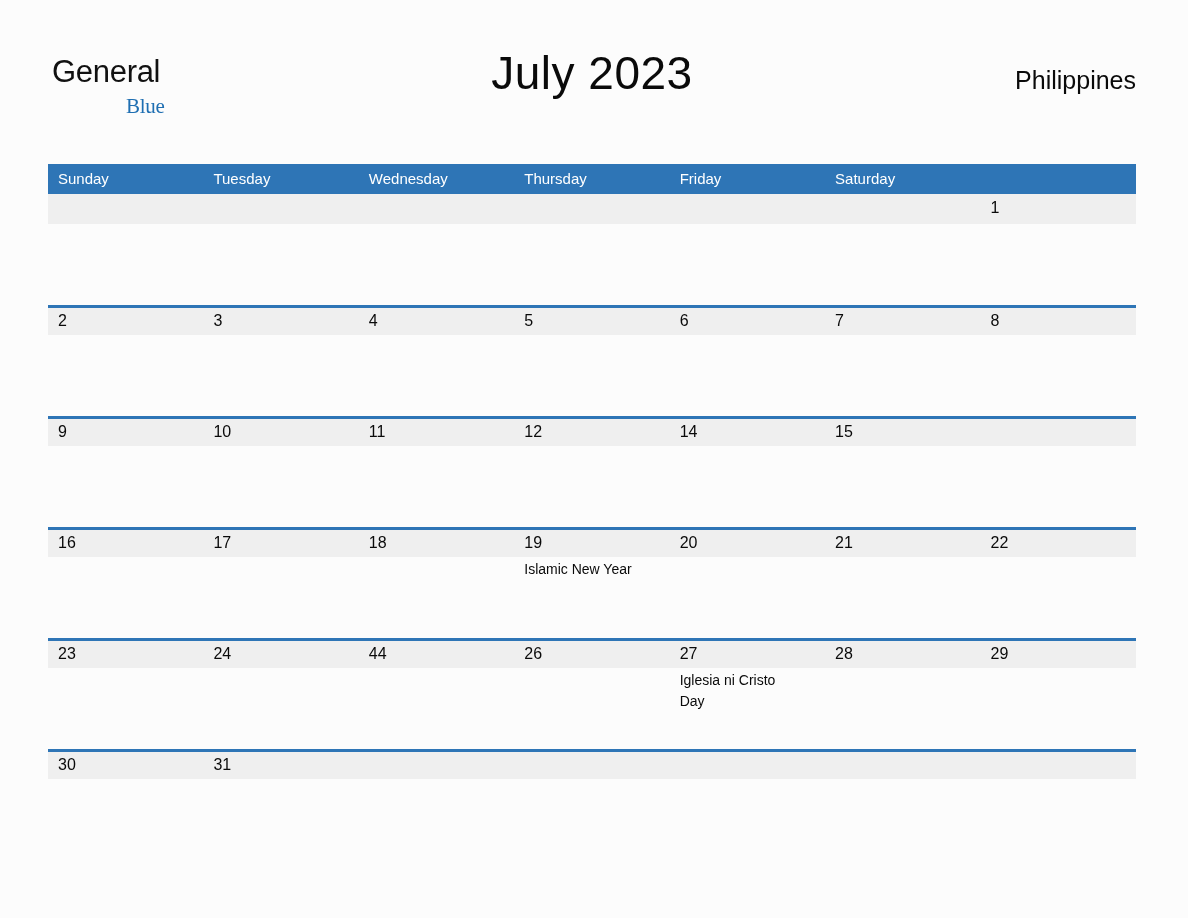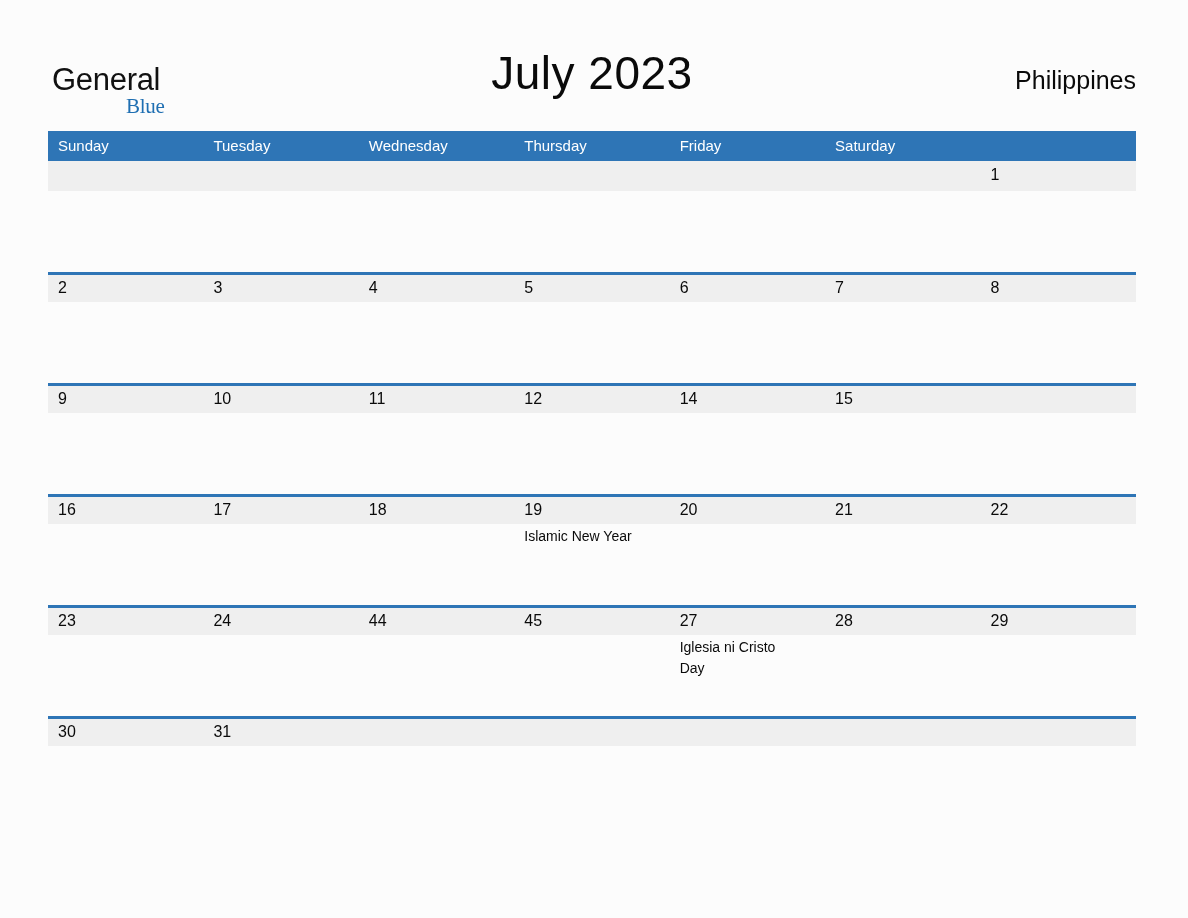--- a/index.html
+++ b/index.html
@@ -32,21 +32,21 @@
   #logo {
     position: absolute;
     left: 4px;
     top: 8px;
     width: 200px;
     height: 62px;
   }
   #logo .logo-general {
     position: absolute;
     left: 0;
-    top: 12px;
+    top: 4px;
     font-size: 31px;
     letter-spacing: -0.3px;
     color: #111111;
     font-family: "Liberation Sans", sans-serif;
   }
   #logo .logo-triangle {
     position: absolute;
     left: 100px;
     top: 3px;
     width: 0;
@@ -92,20 +92,21 @@
     left: 48px;
     top: 131px;
     width: 1088px;
   }
 
   #weekday-header {
     display: flex;
     width: 1088px;
     height: 30px;
     background: #2e75b6;
+    margin-top: 33px;
   }
   .weekday-cell {
     width: 155.43px;
     height: 30px;
     color: #ffffff;
     font-size: 15px;
     line-height: 30px;
     padding-left: 10px;
     font-family: "Liberation Sans", sans-serif;
     white-space: nowrap;
@@ -321,21 +322,21 @@
             <div class="day-cell">
               <div class="day-number">23</div>
             </div>
             <div class="day-cell">
               <div class="day-number">24</div>
             </div>
             <div class="day-cell">
               <div class="day-number">44</div>
             </div>
             <div class="day-cell">
-              <div class="day-number">45</div>
+              <div class="day-number">26</div>
             </div>
             <div class="day-cell">
               <div class="day-number">27</div>
               <div class="day-events">
                 <span class="event-line">Iglesia ni Cristo</span>
                 <span class="event-line">Day</span>
               </div>
             </div>
             <div class="day-cell">
               <div class="day-number">28</div>

